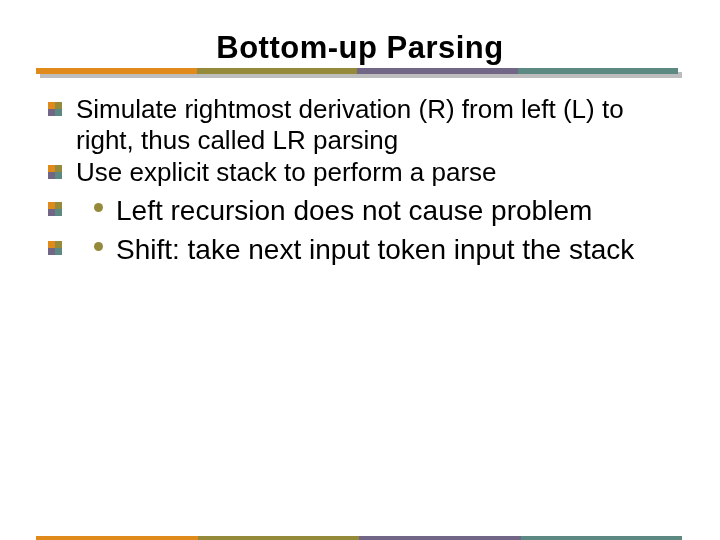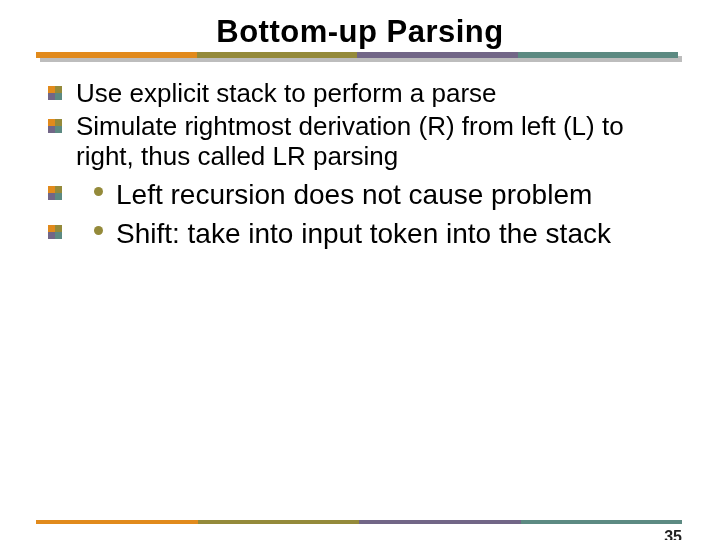--- a/index.html
+++ b/index.html
@@ -15,21 +15,21 @@
     position: relative;
     width: 720px;
     height: 540px;
     box-sizing: border-box;
   }
   .title {
     text-align: center;
     font-weight: 900;
     font-size: 31px;
     letter-spacing: 0.5px;
-    margin-top: 14px;
+    margin-top: 30px;
     font-family: Arial, Helvetica, sans-serif;
     color: #000;
   }
   .title-underline {
     position: relative;
     height: 16px;
     margin: 2px 38px 8px 36px;
   }
   .title-underline .bar-shadow {
     position: absolute;
@@ -133,36 +133,36 @@
       <div class="seg orange"></div>
       <div class="seg olive"></div>
       <div class="seg purple"></div>
       <div class="seg teal"></div>
     </div>
   </div>
 
   <div class="content">
     <ul class="level1">
       <li>
-        <span>Use explicit stack to perform a parse</span>
+        <span>Simulate rightmost derivation (R) from left (L) to right, thus called LR parsing</span>
       </li>
       <li>
-        <span>Simulate rightmost derivation (R) from left (L) to right, thus called LR parsing</span>
+        <span>Use explicit stack to perform a parse</span>
       </li>
       <li>
         <ul class="level2">
           <li>
             <span>Left recursion does not cause problem</span>
           </li>
         </ul>
       </li>
       <li>
         <ul class="level2">
           <li>
-            <span>Shift: take into input token into the stack</span>
+            <span>Shift: take next input token input the stack</span>
           </li>
         </ul>
       </li>
     </ul>
   </div>
 
   <div class="footer-bar">
     <div class="seg orange"></div>
     <div class="seg olive"></div>
     <div class="seg purple"></div>

